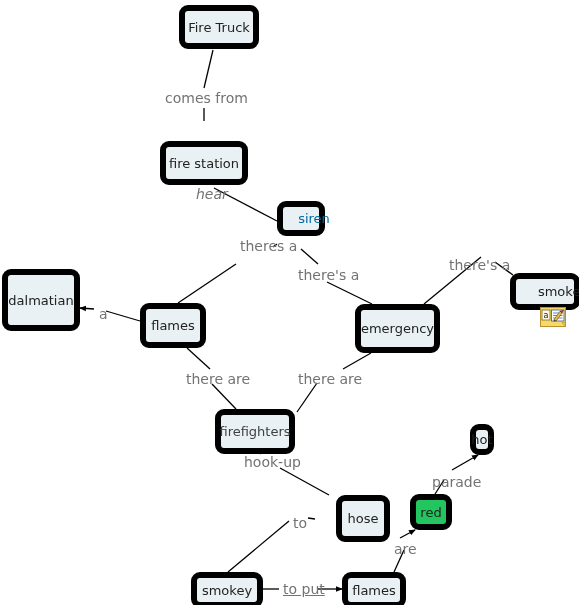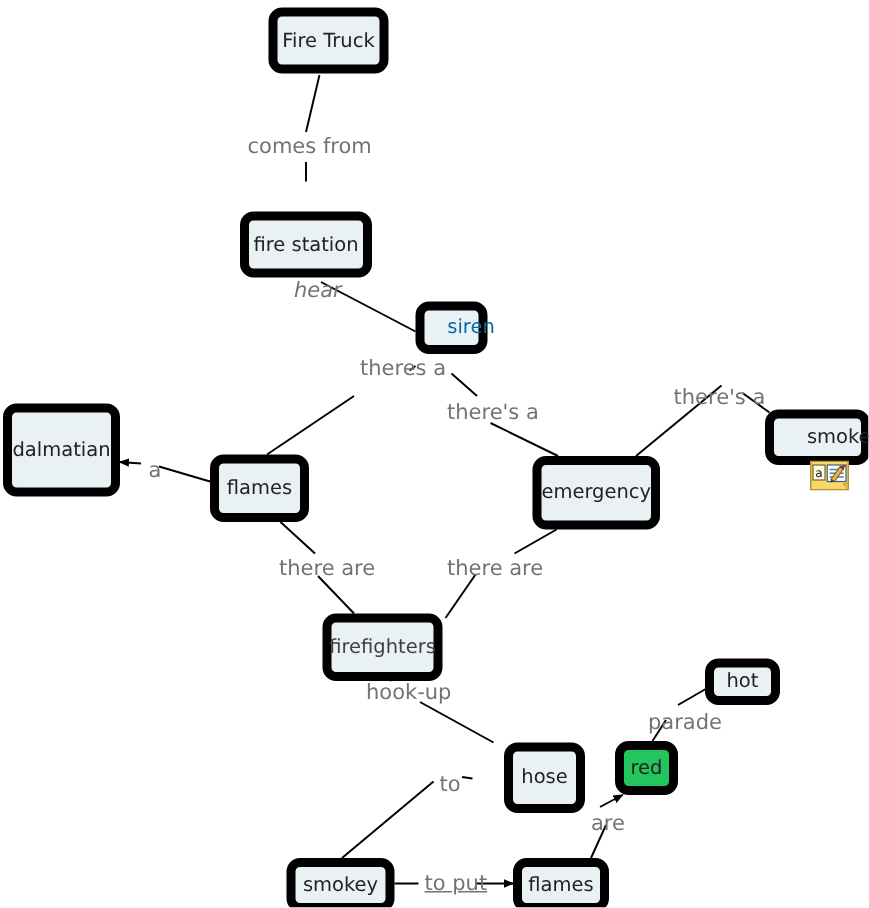--- a/index.html
+++ b/index.html
@@ -119,21 +119,21 @@
       </div>
       <div class="node" style="left: 215px; top: 409px; width: 80px; height: 45px; background: rgb(234, 241, 244); border-color: rgb(0, 0, 0); color: #404040;">
         <span>firefighters</span>
       </div>
       <div class="node" style="left: 315px; top: 495px; width: 54px; height: 47px; background: rgb(234, 241, 244); border-color: rgb(0, 0, 0); color: rgb(34, 34, 34); margin-left: 21px;">
         <span>hose</span>
       </div>
       <div class="node" style="left: 410px; top: 494px; width: 42px; height: 36px; background: #22c55e; border-color: rgb(0, 0, 0); color: rgb(34, 34, 34);">
         <span>red</span>
       </div>
-      <div class="node" style="left: 470px; top: 439px; width: 50px; height: 31px; background: rgb(234, 241, 244); border-color: rgb(0, 0, 0); color: rgb(34, 34, 34);">
+      <div class="node" style="left: 470px; top: 424px; width: 24px; height: 31px; background: rgb(234, 241, 244); border-color: rgb(0, 0, 0); color: rgb(34, 34, 34);">
         <span>hot</span>
       </div>
       <div class="node" style="left: 191px; top: 572px; width: 72px; height: 36px; background: rgb(234, 241, 244); border-color: rgb(0, 0, 0); color: rgb(34, 34, 34);">
         <span>smokey</span>
       </div>
       <div class="node" style="left: 342px; top: 572px; width: 64px; height: 36px; background: rgb(234, 241, 244); border-color: rgb(0, 0, 0); color: rgb(34, 34, 34);">
         <span>flames</span>
       </div>
     </div>
   <div id="labels-group">

